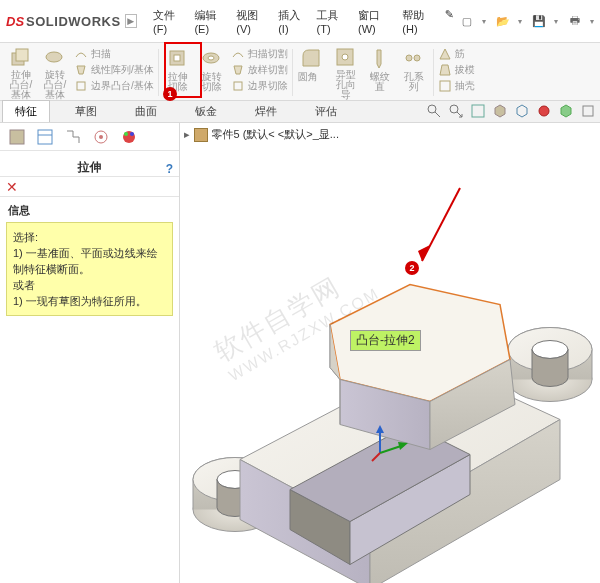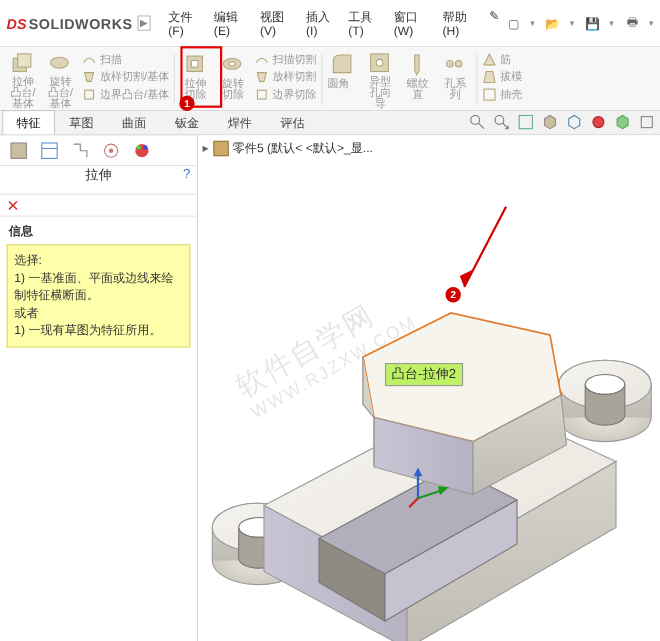--- a/index.html
+++ b/index.html
@@ -24,32 +24,32 @@
   .rbig-icon svg { width: 24px; height: 24px; }
   .rlabel { font-size: 10px; color: #999; text-align:center; line-height: 10px; }
   .rstack { display:flex; flex-direction:column; gap:2px; padding:2px 2px;}
   .rstack-item { display:flex; align-items:center; gap:3px; font-size:10px; color:#999;}
   .rstack-item svg{ width:14px; height:14px;}
   .rsep { width:1px; background:#e2e2e2; margin:4px 2px;}
   .red-hl { position:absolute; border:2px solid #e60000; }
   .red-circle { position:absolute; width:14px; height:14px; border-radius:50%; background:#d20000; color:#fff; font-size:9px; display:flex; align-items:center; justify-content:center; font-weight:bold; }
 
   
-  .ribtabs { height: 22px; display:flex; align-items:flex-end; border-bottom:1px solid #d9d9d9; background:#f2f2f2; padding-left:2px; position:relative;}
+  .ribtabs { height: 22px; display:flex; align-items:flex-end; border-bottom:1px solid #d9d9d9; background:#f2f2f2; padding-left:2px; position:relative;gap:12px;}
   .ribtab { padding: 3px 12px; font-size: 11px; color:#444; border:1px solid transparent; border-bottom:none; }
   .ribtab.active { background:#fff; border-color:#c9c9c9; color:#000; }
   .ribtabs-right { position:absolute; right:4px; top:2px; display:flex; gap:6px;}
   .rt-ico { width:16px; height:16px; }
 
   
   .main { display:flex; height: calc(583px - 26px - 58px - 22px); }
   .leftpanel { width: 180px; border-right:1px solid #d9d9d9; display:flex; flex-direction:column; background:#fff;}
   .lp-iconrow { height:28px; border-bottom:1px solid #e4e4e4; display:flex; align-items:center; gap:10px; padding:0 8px;}
   .lp-iconrow .ico{ width:18px; height:18px; }
-  .lp-title { height:26px; display:flex; align-items:flex-start; justify-content:center; font-size:12px; font-weight:400; position:relative; border-bottom:1px solid #e4e4e4;}
+  .lp-title { height:26px; display:flex; align-items:flex-end; justify-content:center; font-size:12px; font-weight:700; position:relative; border-bottom:1px solid #e4e4e4;}
   .lp-title .help{ position:absolute; right:6px; color:#3a7bbf; font-size:12px;}
   .lp-x { height:20px; padding:2px 6px; color:#c33; font-size:14px; border-bottom:1px solid #e4e4e4;}
   .lp-label{ padding:6px 8px 2px 8px; font-size:11px; font-weight:600; color:#333;}
   .lp-info{ margin:2px 6px 10px 6px; background:#ffffaa; border:1px solid #d9d977; padding:6px 6px; font-size:11px; color:#333; line-height:16px;}
 
   .viewport{ flex:1; position:relative; background:#fff; }
   .vp-path{ position:absolute; left:4px; top:4px; display:flex; align-items:center; gap:4px; font-size:11px;}
   .vp-path .arrow{ color:#666;}
   .vp-part-ico{ width:14px; height:14px; background:#cfa96a; border:1px solid #9a7a3a;}
 
@@ -113,21 +113,21 @@
     <div class="rstack-item">
         <svg viewBox="0 0 14 14">
           <path d="M2 10 Q7 2 12 10" fill="none" stroke="#b4a878"></path>
         </svg>
         <span>扫描</span>
       </div>
     <div class="rstack-item">
         <svg viewBox="0 0 14 14">
           <path d="M3 3 L11 3 L9 11 L5 11 Z" fill="#e4dcc4" stroke="#b4a878"></path>
         </svg>
-        <span>放样切割/基体</span>
+        <span>线性阵列/基体</span>
       </div>
     <div class="rstack-item">
         <svg viewBox="0 0 14 14">
           <rect x="3" y="3" width="8" height="8" fill="none" stroke="#b4a878"></rect>
         </svg>
         <span>边界凸台/基体</span>
       </div>
   </div>
   <div class="rsep"></div>
   <div class="rgroup big">

